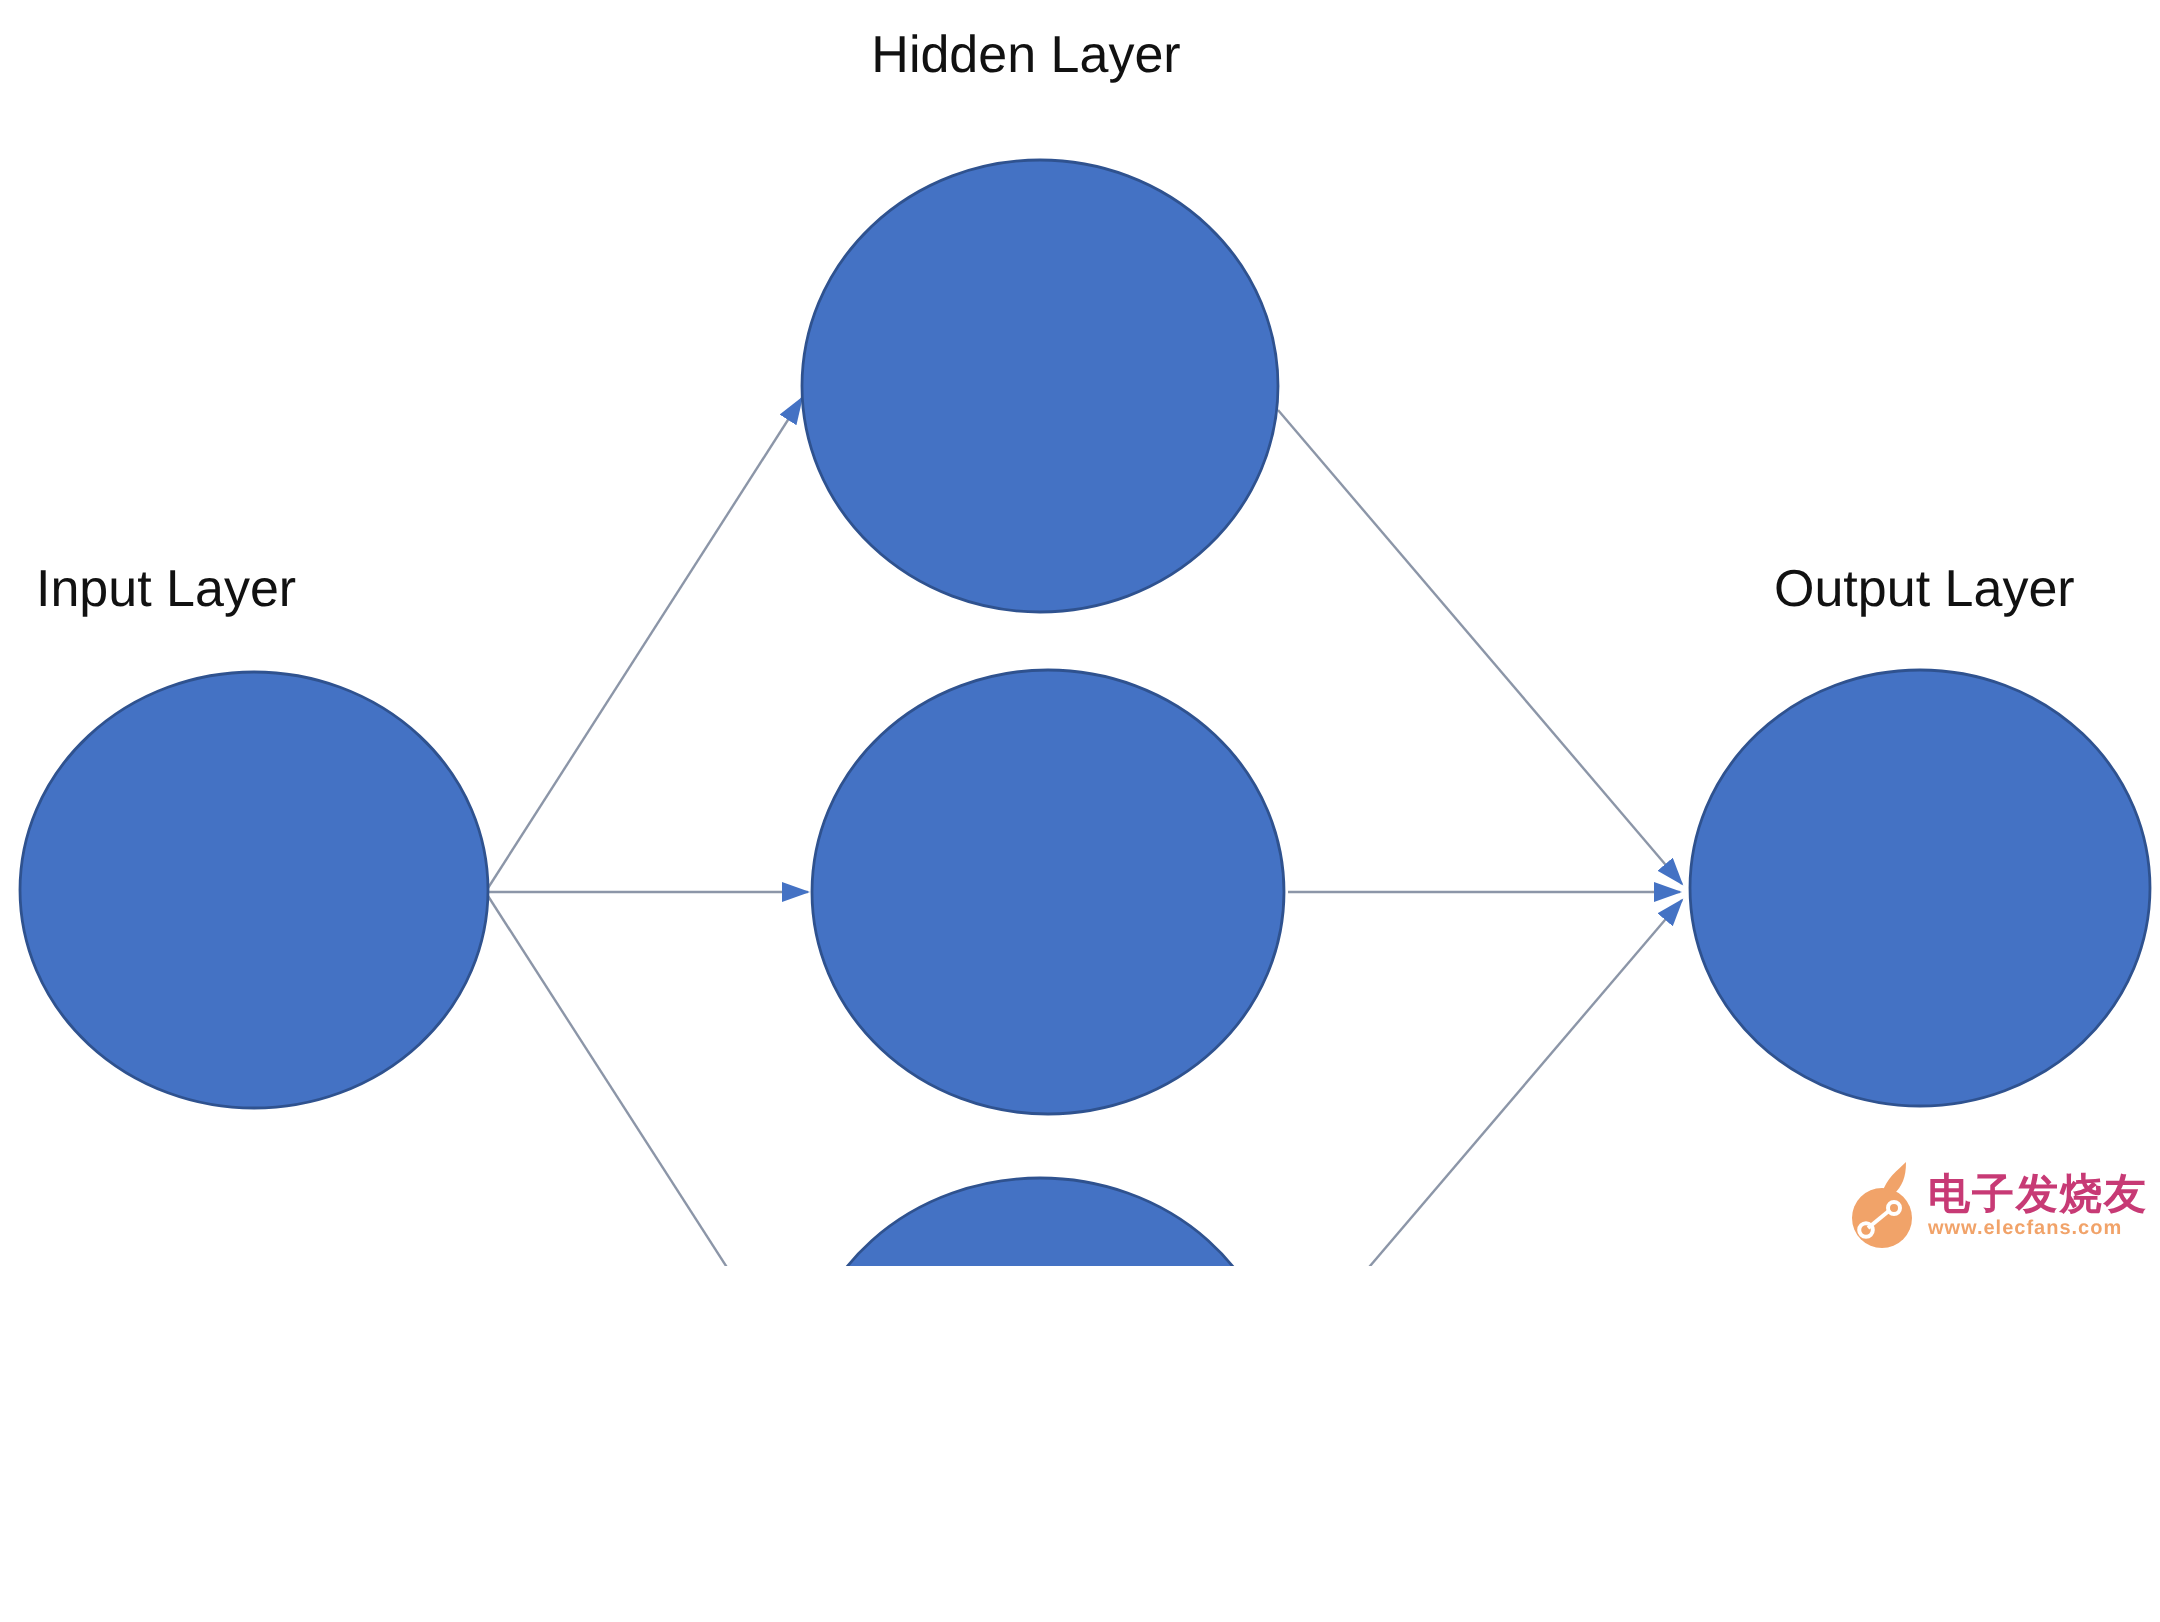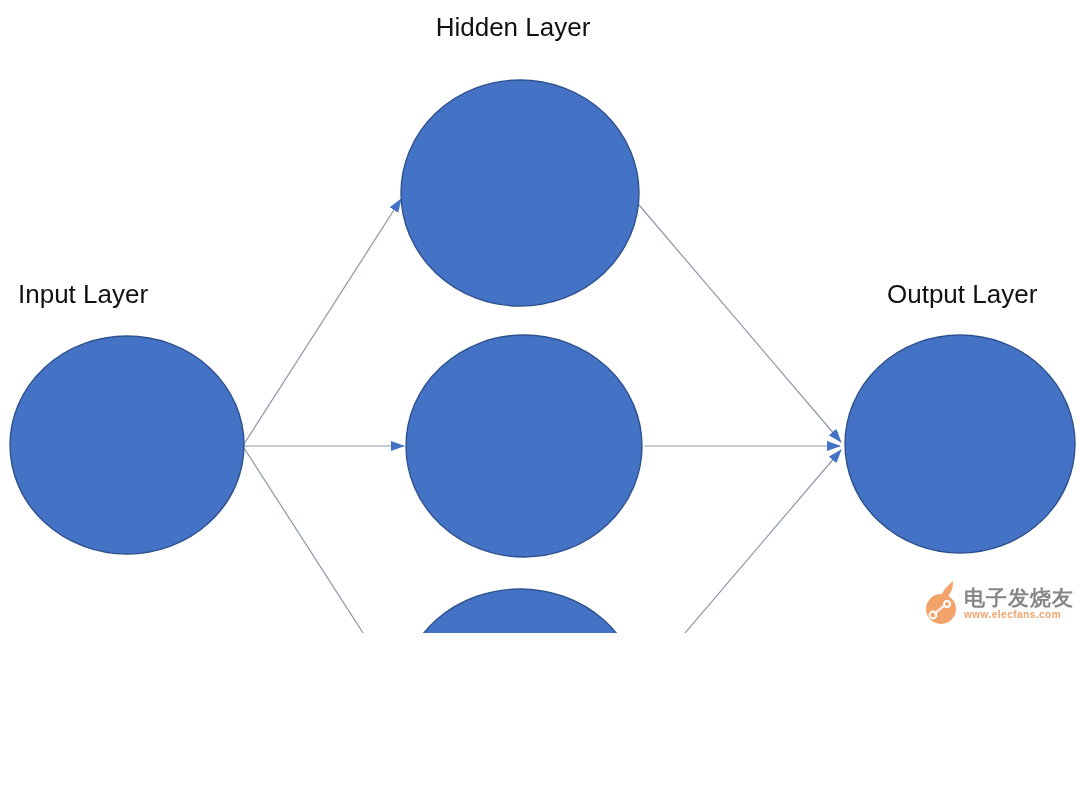--- a/index.html
+++ b/index.html
@@ -93,18 +93,18 @@
 
       <path d="M18 18 C20 10, 26 6, 30 2 C30 10, 28 14, 24 18 Z" fill="#EF9350"></path>
 
       <circle cx="18" cy="30" r="15" fill="#EF9350"></circle>
 
       <line x1="11" y1="35" x2="22" y2="26" stroke="#ffffff" stroke-width="2"></line>
       <circle cx="10" cy="36" r="3.4" fill="none" stroke="#ffffff" stroke-width="2"></circle>
       <circle cx="24" cy="25" r="3" fill="none" stroke="#ffffff" stroke-width="2"></circle>
     </svg>
     <div class="watermark-text">
-      <span class="watermark-brand" style="color: #737373;">电子发烧友</span>
+      <span class="watermark-brand" style="color: #be185d;">电子发烧友</span>
       <span class="watermark-url" style="color: rgb(239, 147, 80);">www.elecfans.com</span>
     </div>
   </div>
 
 </div>
 
 </body></html>

